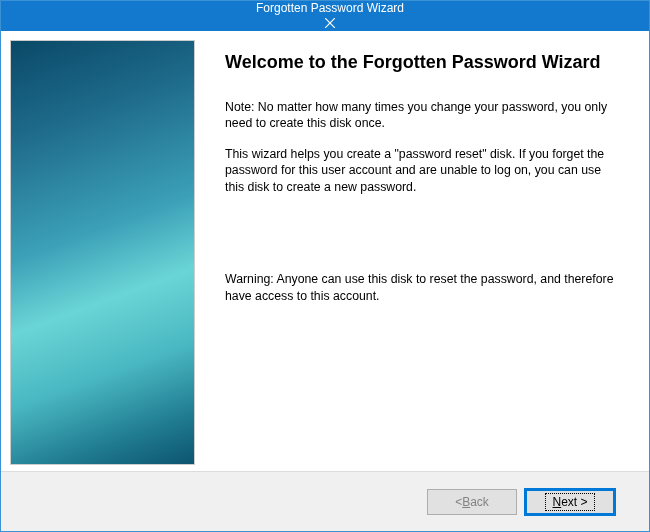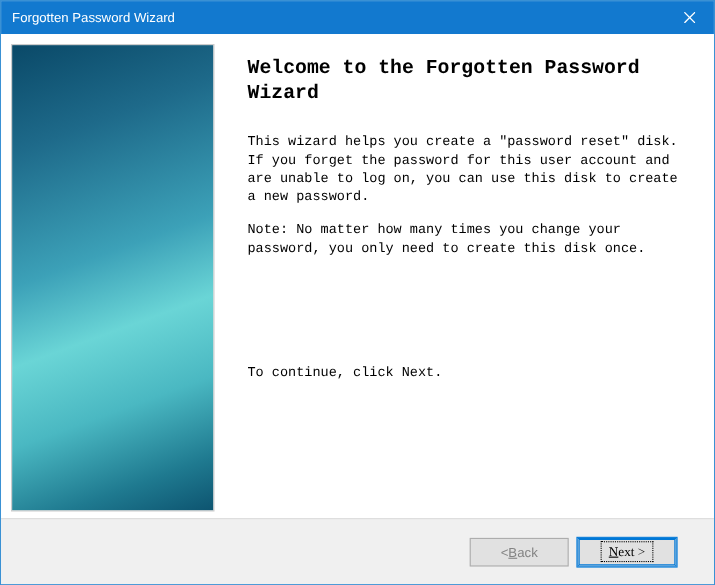--- a/index.html
+++ b/index.html
@@ -17,20 +17,21 @@
       border: 1px solid #3a91d4;
     }
     .titlebar {
       background: #1279cf;
       color: #fff;
       height: 30px;
       display: flex;
       align-items: center;
       justify-content: space-between;
       padding: 0 0 0 10px;
+      flex-direction: column;
     }
     .titlebar-title {
       font-size: 12px;
       font-weight: normal;
     }
     .close-btn {
       width: 45px;
       height: 30px;
       display: flex;
       align-items: center;
@@ -39,21 +40,20 @@
       color: #fff;
     }
     .close-btn svg {
       width: 10px;
       height: 10px;
     }
     .content-area {
       display: flex;
       height: 440px;
       background: #fff;
-      font-family: Liberation Mono, monospace;
     }
     .sidebar-panel {
       width: 185px;
       height: 100%;
       background: linear-gradient(160deg,
         #0a4968 0%,
         #1e6a8a 20%,
         #3ca1b8 45%,
         #6ad5d6 60%,
         #4ab8c2 75%,
@@ -116,21 +116,20 @@
       border: 1px solid #0078d7;
       outline: 1px solid #0078d7;
       outline-offset: 0;
     }
     .btn.default {
       box-shadow: inset 0 0 0 1px #0078d7;
     }
     .btn.default .inner-focus {
       outline: 1px dotted #000;
       padding: 1px 6px;
-      font-family: Liberation Serif, serif;
     }
     .btn-group-spacer {
       width: 14px;
     }
     .underline {
       text-decoration: underline;
     }
   </style>
 </head>
 <body>
@@ -142,25 +141,25 @@
       <line x1="0" y1="0" x2="10" y2="10" stroke="#fff" stroke-width="1.2"></line>
       <line x1="10" y1="0" x2="0" y2="10" stroke="#fff" stroke-width="1.2"></line>
     </svg>
   </div>
 </div>
 
 <div class="content-area">
   <div class="sidebar-panel"></div>
   <div class="main-panel">
     <h1 class="heading">Welcome to the Forgotten Password Wizard</h1>
+    <p class="para">Note: No matter how many times you change your password, you only need to create this disk once.</p>
     <p class="para">This wizard helps you create a "password reset" disk. If you forget the password for this user account and are unable to log on, you can use this disk to create a new password.</p>
-    <p class="para">Note: No matter how many times you change your password, you only need to create this disk once.</p>
     <div class="gap-block"></div>
+    <p class="para">Warning: Anyone can use this disk to reset the password, and therefore have access to this account.</p>
     <div class="gap-block-small"></div>
-    <p class="para">To continue, click Next.</p>
   </div>
 </div>
 
 <div class="button-bar">
   <button class="btn" disabled="">
     <span>&lt; </span>
       <span class="underline">B</span>
       <span>ack</span>
   </button>
   <button class="btn default">

